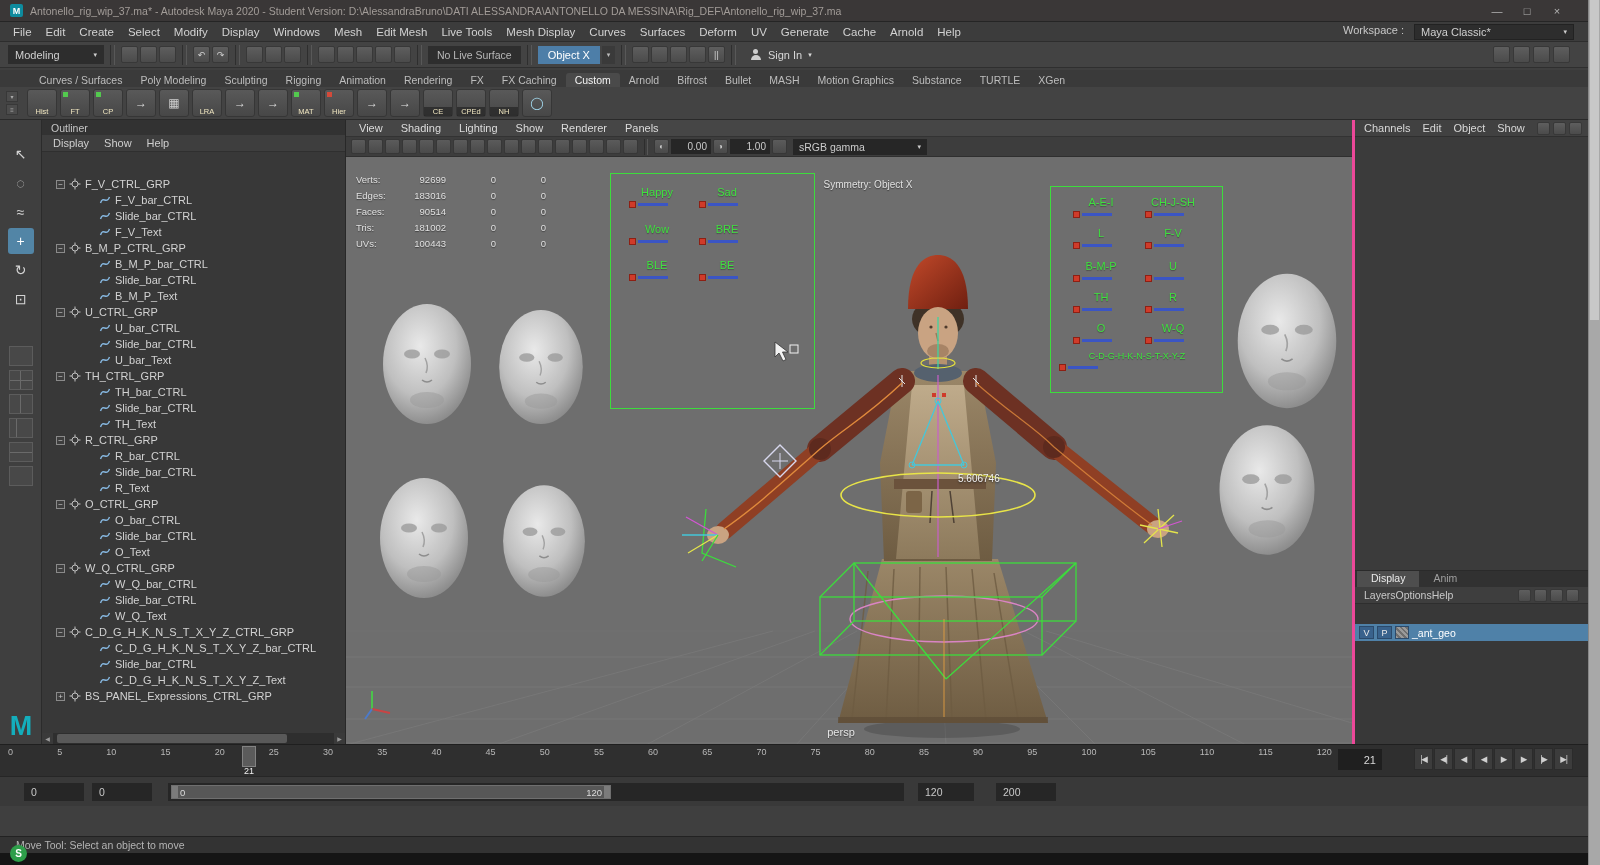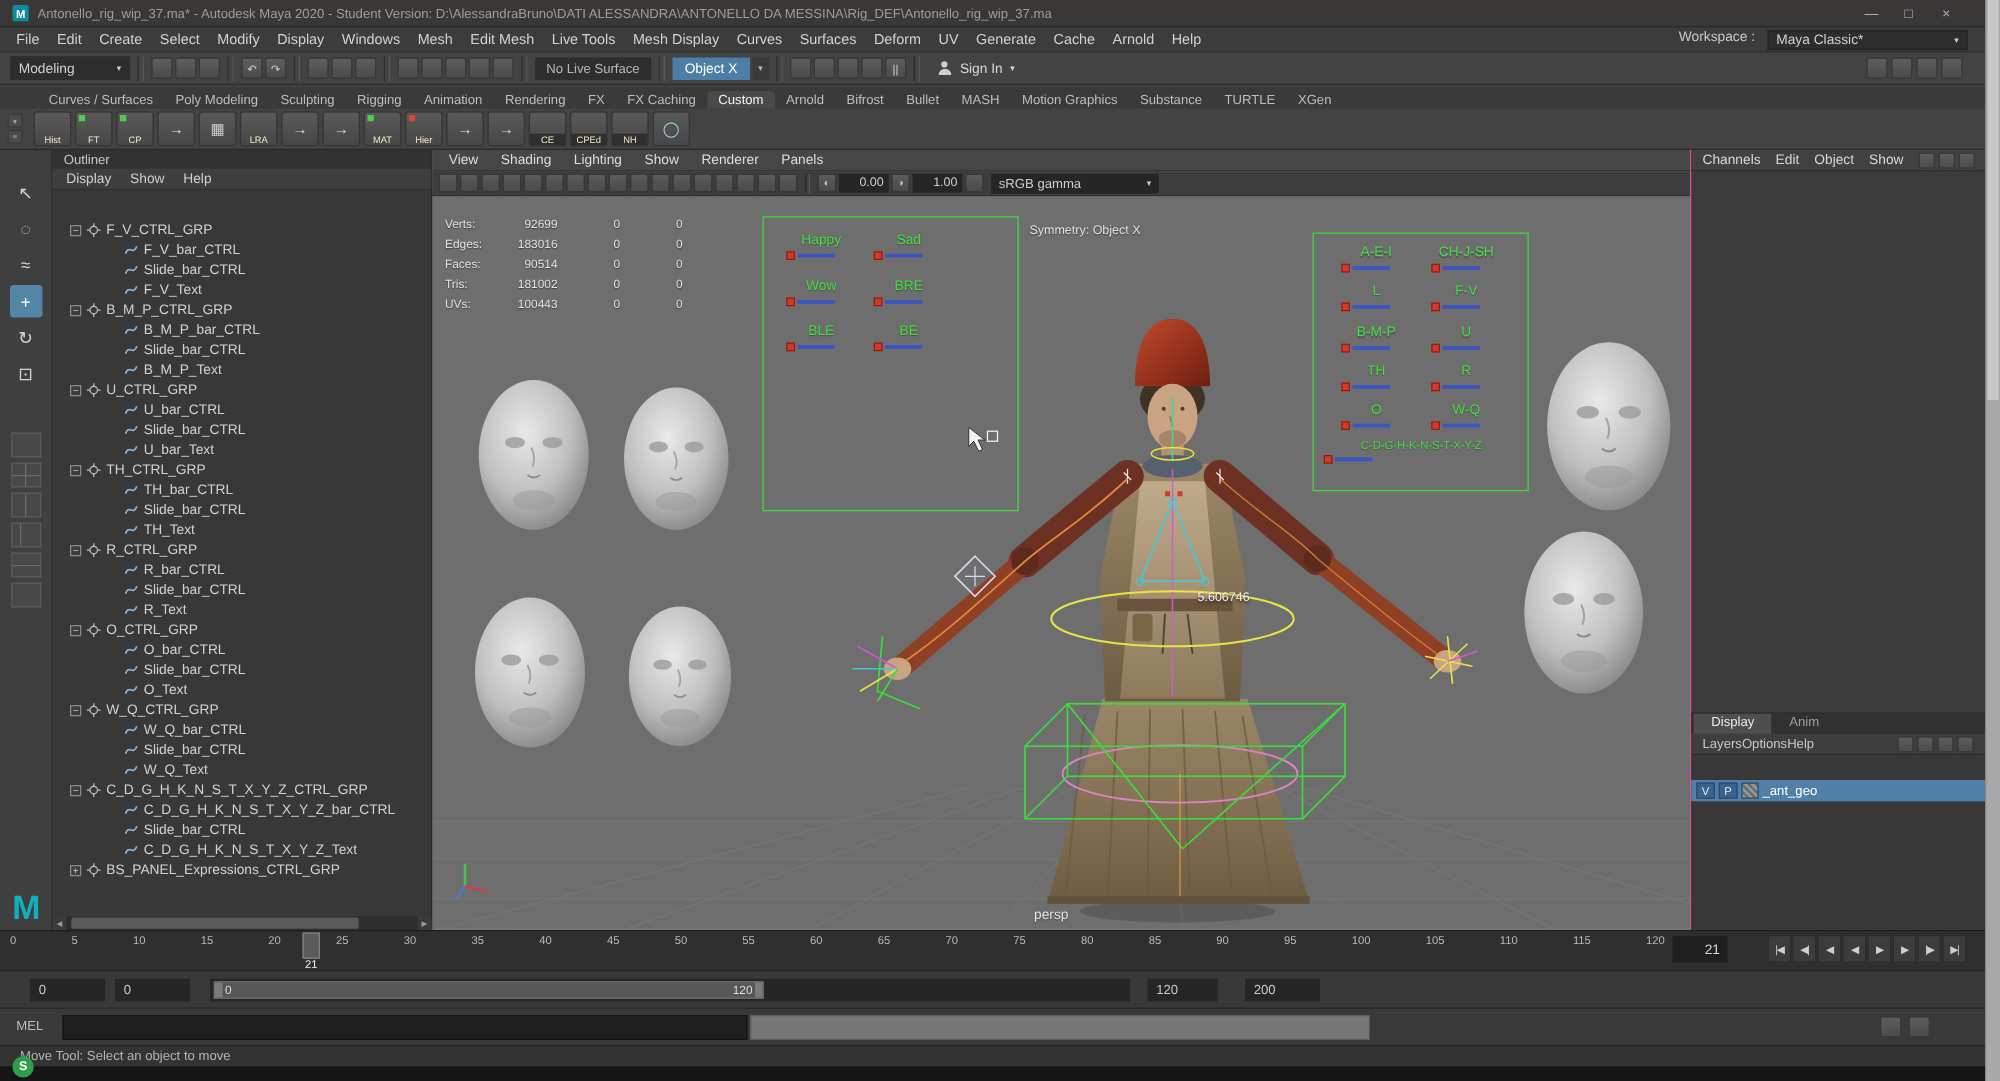--- a/index.html
+++ b/index.html
@@ -101,21 +101,21 @@
 .rsq{width:7px;height:7px;background:#cf3b2a;border:1px solid #8d2014;flex:none}
 .bbar{width:30px;height:3px;background:#3b55c4;flex:none}
 .lp .r1{top:12px}.lp .r2{top:49px}.lp .r3{top:85px}
 .lp .c1{left:14px}.lp .c2{left:84px}
 .rp .q1{top:9px}.rp .q2{top:40px}.rp .q3{top:73px}.rp .q4{top:104px}.rp .q5{top:135px}.rp .q6{top:164px}
 .rp .c1{left:18px}.rp .c2{left:90px}
 .rp .wide{left:4px;width:164px}
 .rp .wide .plabel{font-size:9px}
 .cursor{position:absolute;left:428px;top:184px}
 
-.rightpanel{position:absolute;left:1352px;top:120px;width:236px;height:624px;background:#3b3b3b;border-left:1px solid #ec4899}
+.rightpanel{position:absolute;left:1352px;top:120px;width:236px;height:624px;background:#3b3b3b;border-left:3px solid #ec4899}
 .cbmenus{height:17px;background:#414141;display:flex;gap:12px;align-items:center;padding:0 9px;font-size:11px;color:#d8d8d8;border-bottom:1px solid #2f2f2f}
 .cbicons{margin-left:auto;display:flex;gap:3px}
 .cbicons .icon{width:13px;height:13px}
 .le{position:absolute;top:450px;left:0;right:0;bottom:0;border-top:1px solid #2a2a2a;background:#383838}
 .letabs{height:16px;display:flex;background:#313131;padding-left:2px}
 .letab{padding:1px 14px;font-size:10.5px;color:#9f9f9f}
 .letab.active{background:#4e4e4e;color:#eaeaea}
 .lemenus{height:17px;display:flex;gap:12px;padding:0 9px;align-items:center;font-size:10.5px;color:#c8c8c8;background:#3e3e3e;border-bottom:1px solid #2e2e2e}
 .leicons{margin-left:auto;display:flex;gap:3px}
 .leicons .icon{width:13px;height:13px}
@@ -1244,30 +1244,20 @@
     <div class="rtrack">
       <div class="rbar">
         <span>0</span>
         <span>120</span>
       </div>
     </div>
     <div class="rfield" style="left:918px;width:56px">120</div>
     <div class="rfield" style="left:996px;width:60px">200</div>
   </div>
 
-  <div class="cl">
-    <span class="mellabel">MEL</span>
-    <input class="melinput" style="">
-    <div class="clresult"></div>
-    <div class="clicons">
-
-    <span class="icon"></span>
-        <span class="icon"></span>
-      </div>
-  </div>
 
   <div class="helpline">
     <span>Move Tool: Select an object to move</span>
   </div>
   <div class="bstrip"></div>
 
   <div class="sbadge">S</div>
 
   <div class="pagescroll">
       <div class="thumb"></div>

